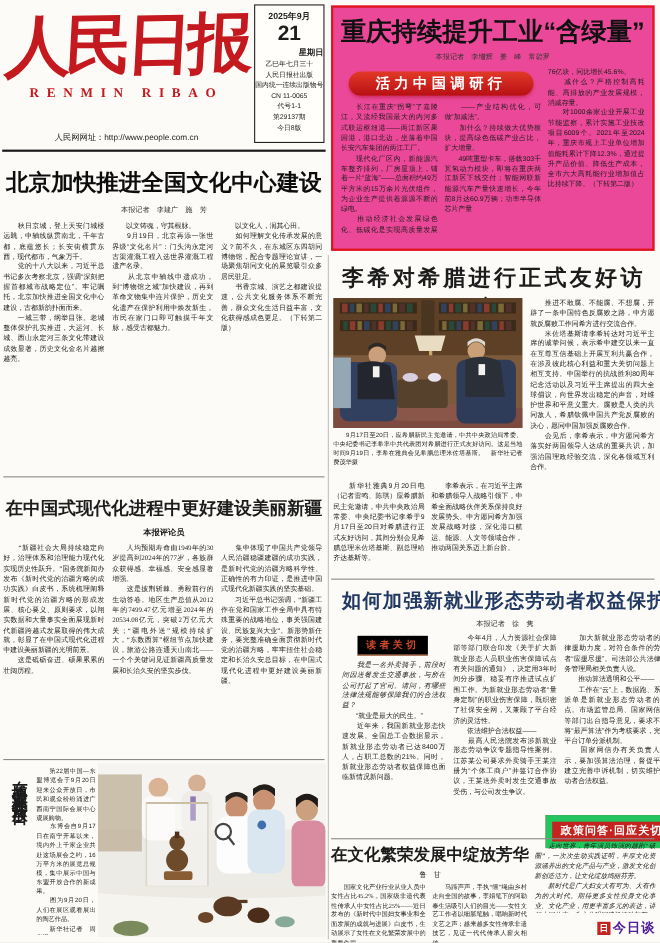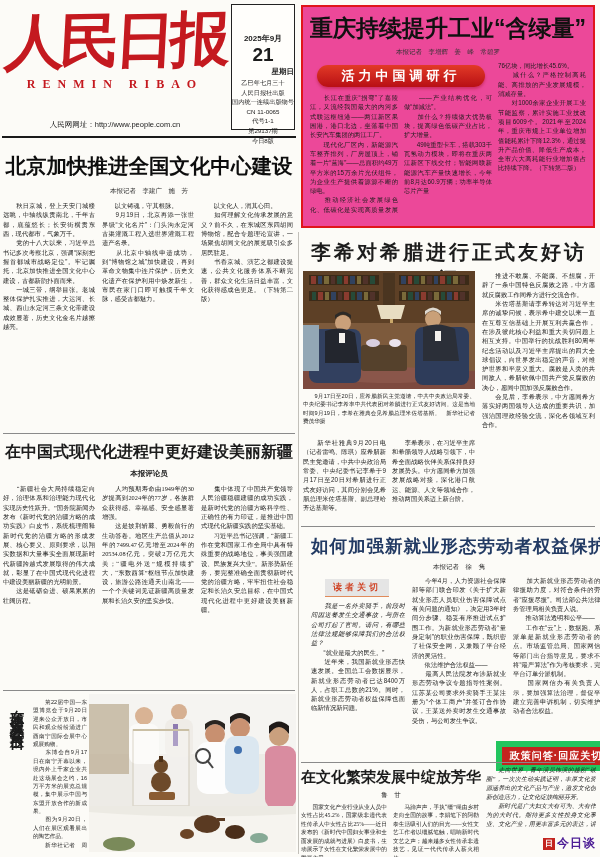--- a/index.html
+++ b/index.html
@@ -14,21 +14,21 @@
             font-size:60px;line-height:1.05;letter-spacing:-5px;transform:skewX(-4deg) rotate(-1deg);
             margin-top:8px;}
   #mh-sub{color:#c4191f;font-weight:bold;font-size:12px;letter-spacing:7px;margin-top:4px;
           font-family:"Liberation Serif","DejaVu Serif",serif;}
   #mh-site{position:absolute;left:0;top:118px;width:226px;font-size:7.5px;color:#222;}
   #rule-left{position:absolute;left:2px;top:136px;width:294px;height:2px;background:#1a1a1a;}
 
   
   #datebox{position:absolute;left:231px;top:4px;width:64px;height:126px;border:1.5px solid #222;
            background:#fffefb;text-align:center;font-size:6.2px;line-height:1.55;padding-top:4px;box-sizing:border-box;}
-  #datebox .d-month{font-weight:bold;font-size:8px;margin-top:24px;}
+  #datebox .d-month{font-weight:bold;font-size:8px;}
   #datebox .d-day{font-weight:bold;font-size:19px;line-height:1.1;}
   #datebox .d-week{font-weight:bold;font-size:7.5px;text-align:right;}
 
   
   #lead{position:absolute;left:301px;top:5px;width:294px;height:223px;border:2px solid #e0151b;
         background:#ec4899;box-sizing:border-box;padding:4px 7px;}
   #lead-title{font-size:23px;font-weight:900;text-align:center;letter-spacing:0px;color:#111;margin-top:2px;}
   #lead-byline{font-size:6.5px;text-align:center;margin:4px 0 3px;color:#333;}
   #lead-badge{position:absolute;left:14px;top:58px;width:168px;height:22px;border-radius:11px;
               background:linear-gradient(180deg,#e23a27,#b80f14);box-shadow:0 2px 3px rgba(150,0,0,.35);
@@ -41,21 +41,21 @@
   #beijing{position:absolute;left:3px;top:142px;width:292px;height:290px;}
   #bj-title{font-size:20.5px;font-weight:900;text-align:center;color:#0d0d0d;margin-top:10px;font-family:Liberation Mono, monospace;}
   #bj-byline{font-size:6.5px;text-align:center;margin:7px 0 5px;color:#333;}
   #bj-cols{display:flex;gap:7px;height:212px;}
   #bj-cols .lc{width:92px;}
 
   #rule-left2{position:absolute;left:3px;top:433px;width:292px;height:1px;background:#8a8a8a;}
 
   
   #xinjiang{position:absolute;left:3px;top:436px;width:292px;height:252px;}
-  #xj-title{font-size:16px;font-weight:900;text-align:center;margin-top:6px;}
+  #xj-title{font-size:16px;font-weight:900;text-align:center;margin-top:16px;}
   #xj-byline{font-size:7.5px;text-align:center;margin:6px 0 5px;font-weight:bold;}
   #xj-cols{display:flex;gap:7px;height:196px;}
   #xj-cols .lc{width:92px;font-family:"Liberation Serif","DejaVu Serif",serif;}
 
   #rule-left3{position:absolute;left:3px;top:690px;width:292px;height:1px;background:#8a8a8a;}
 
   
   #expo{position:absolute;left:3px;top:694px;width:293px;height:160px;}
   #expo-title{position:absolute;left:4px;top:4px;height:148px;writing-mode:vertical-rl;
               font-size:14.5px;font-weight:900;letter-spacing:3px;}
@@ -78,21 +78,21 @@
   #rule-right1{position:absolute;left:301px;top:526px;width:294px;height:1px;background:#8a8a8a;}
 
   
   #labor{position:absolute;left:311px;top:530px;width:296px;height:230px;}
   #lb-title{font-size:17.5px;font-weight:900;letter-spacing:1px;text-align:center;color:#223a63;
             font-family:"Liberation Serif","DejaVu Serif",serif;margin-top:4px;}
   #lb-byline{font-size:6.5px;text-align:center;margin:5px 0 4px;color:#333;}
   #lb-cols{display:flex;gap:7px;height:178px;}
   #lb-cols .lc{width:94px;}
   #lb-kicker{display:inline-block;color:#d0472a;font-weight:900;font-size:9px;letter-spacing:3px;
-             background:#e5e5e5;border-bottom:1px solid #e08a5a;padding:2px 8px;margin:2px 0 4px 14px;}
+             background:#000000;border-bottom:1px solid #e08a5a;padding:2px 8px;margin:2px 0 4px 14px;}
   .italic-lead{font-style:italic;font-family:"Liberation Serif","DejaVu Serif",serif;color:#222;}
   #policy-badge{position:absolute;left:185px;top:211px;width:108px;height:18px;background:#c3241f;
                 border:6px solid #22c55e;color:#fff;font-weight:900;font-size:10px;text-align:center;
                 line-height:18px;letter-spacing:1px;}
 
   #rule-right2{position:absolute;left:301px;top:762px;width:294px;height:1px;background:#8a8a8a;}
 
   
   #culture{position:absolute;left:301px;top:766px;width:180px;height:88px;}
   #cu-title{font-size:15px;font-weight:900;text-align:center;margin-top:2px;}

